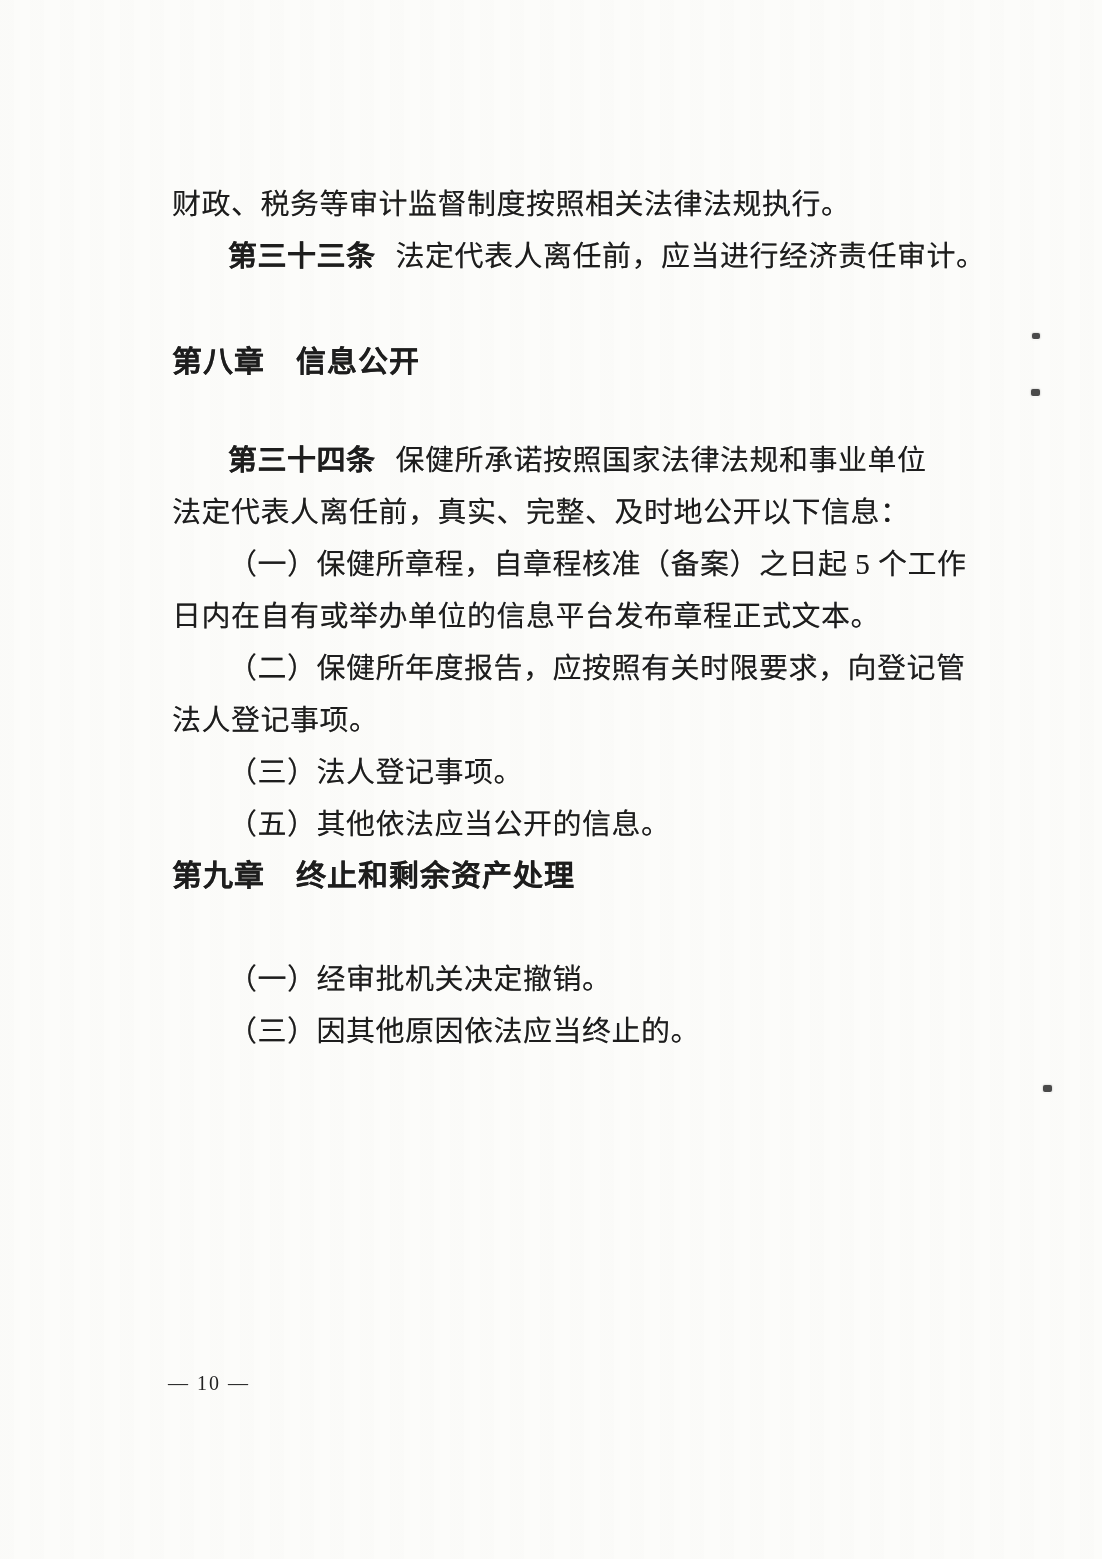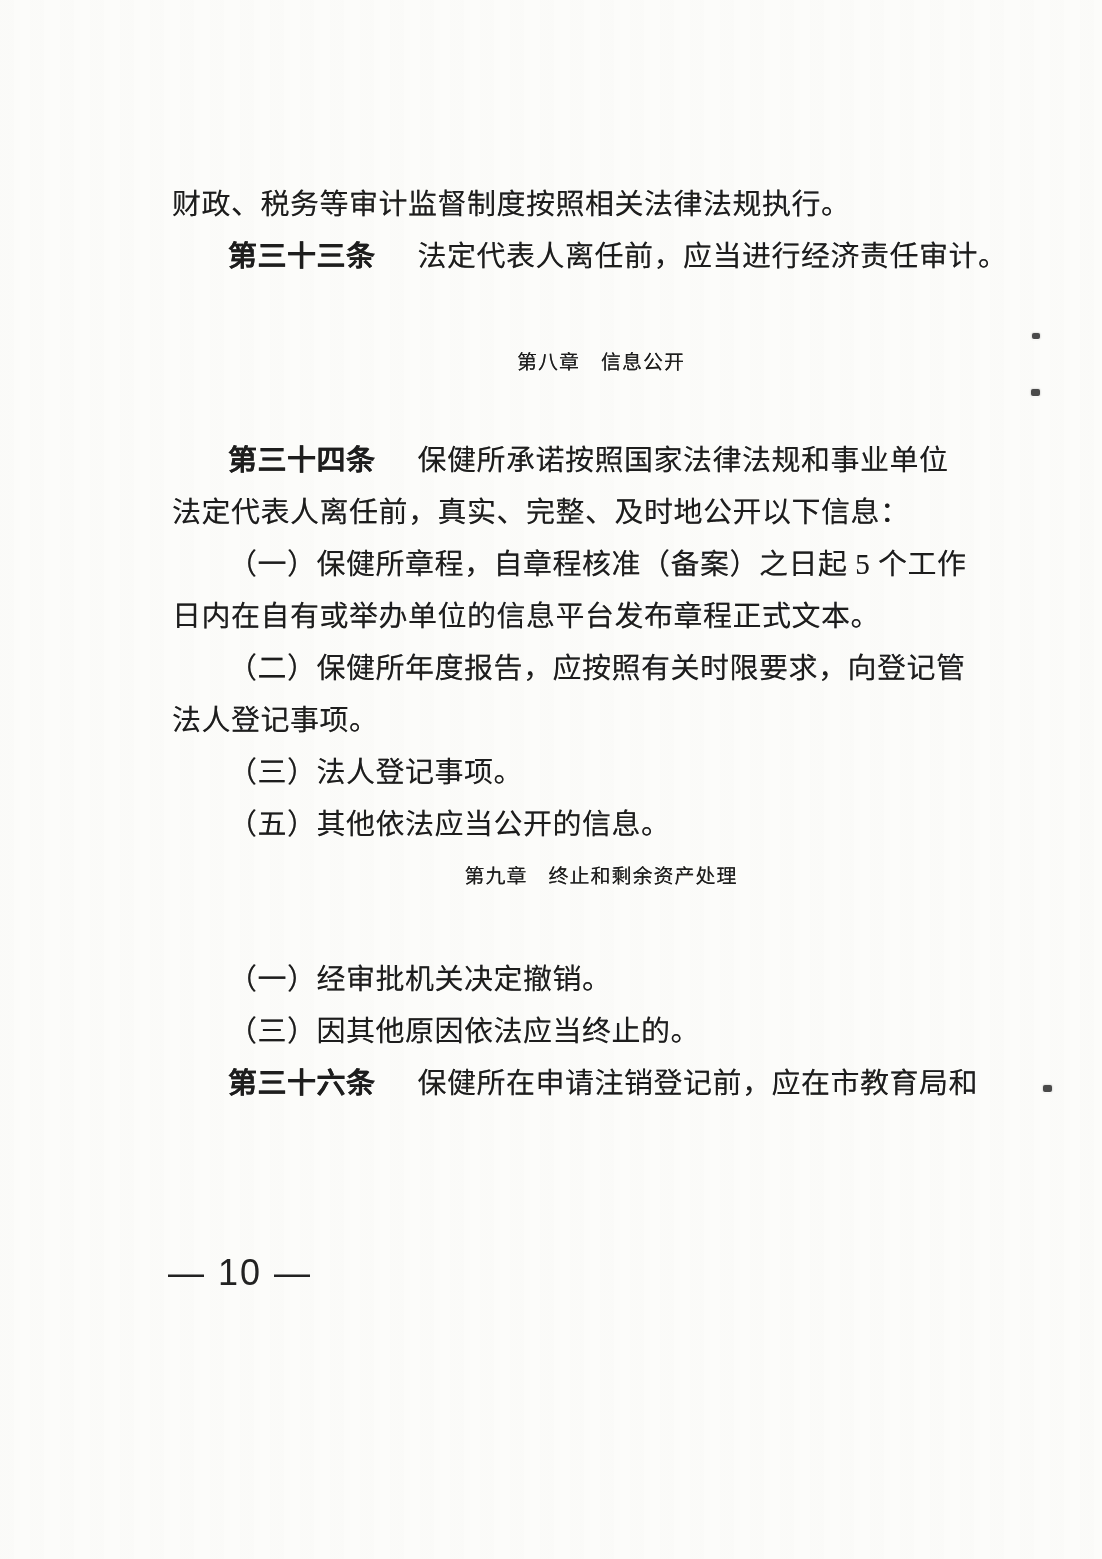--- a/index.html
+++ b/index.html
@@ -30,42 +30,41 @@
     font-size: 29px;
     line-height: 52px;
     letter-spacing: 0.5px;
     white-space: nowrap;
     text-shadow: 0 0 0.5px rgba(30,30,30,0.55);
   }
   .indent { padding-left: 56px; }
   .lead {
     font-family: "DejaVu Sans", "Liberation Sans", sans-serif;
     font-weight: 700;
-    margin-right: 42px;
+    margin-right: 20px;
     text-shadow: 0 0 0.6px rgba(0,0,0,0.7);
   }
   .chapter {
     font-family: "DejaVu Sans", "Liberation Sans", sans-serif;
-    font-weight: 400;
-    font-size: 20px;
+    font-weight: 700;
+    font-size: 30px;
     line-height: 52px;
-    text-align: center;
     letter-spacing: 1px;
     text-shadow: 0 0 0.6px rgba(0,0,0,0.7);
   }
   .chapter.ch8 { margin-top: 54px; margin-bottom: 46px; }
   .chapter.ch9 { margin-bottom: 51px; }
   .page-number {
     position: absolute;
     left: 168px;
-    top: 1252px;
-    font-size: 36px;
+    top: 1372px;
+    font-size: 20px;
     letter-spacing: 2px;
     color: #222;
-    font-family: Liberation Sans, sans-serif;
+    font-family: Liberation Serif, serif;
   }
   .scan-mark {
     position: absolute;
     background: #4a4a4a;
     border-radius: 2px;
     box-shadow: 0 1px 0 rgba(255,255,255,0.7), 0 0 2px rgba(60,60,60,0.4);
   }
   .mark-a { left: 1032px; top: 333px;  width: 8px;  height: 6px; }
   .mark-b { left: 1031px; top: 389px;  width: 9px;  height: 7px; }
   .mark-c { left: 1043px; top: 1085px; width: 9px;  height: 7px; }
@@ -94,23 +93,20 @@
     <div class="line indent">（二）保健所年度报告，应按照有关时限要求，向登记管</div>
     <div class="line">法人登记事项。</div>
     <div class="line indent">（三）法人登记事项。</div>
     <div class="line indent">（五）其他依法应当公开的信息。</div>
 
     <div class="chapter ch9">第九章　终止和剩余资产处理</div>
 
     <div class="line indent">（一）经审批机关决定撤销。</div>
     <div class="line indent">（三）因其他原因依法应当终止的。</div>
 
-    <div class="line indent">
-      <span class="lead">第三十六条</span><span>保健所在申请注销登记前，应在市教育局和</span>
-    </div>
 
   </div>
 
   <div class="page-number">— 10 —</div>
 
   <div class="scan-mark mark-a"></div>
   <div class="scan-mark mark-b"></div>
   <div class="scan-mark mark-c"></div>
 
 </div>

